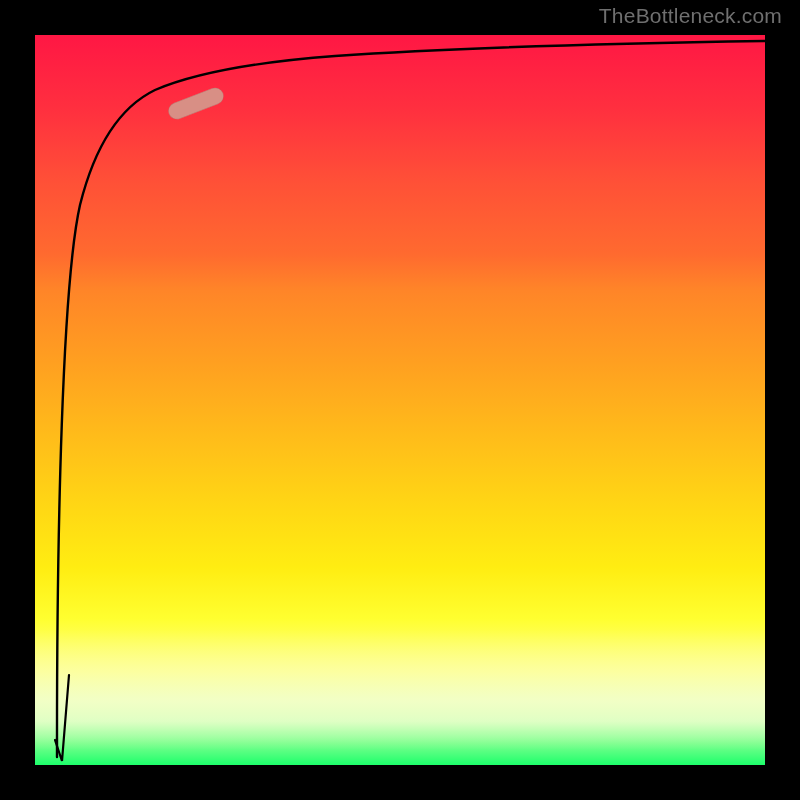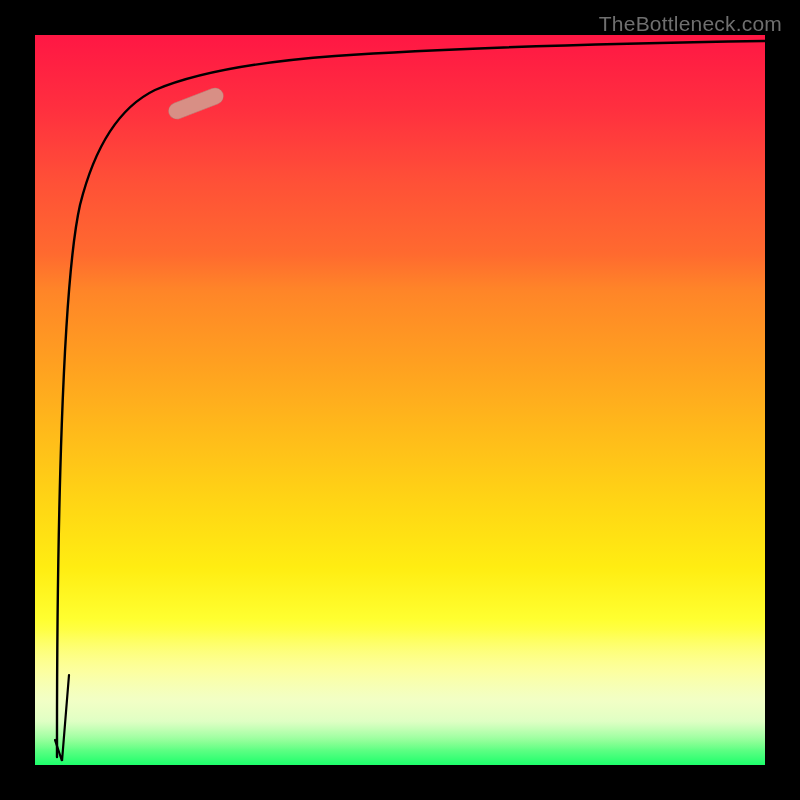--- a/index.html
+++ b/index.html
@@ -13,21 +13,20 @@
   }
   .watermark {
     position: absolute;
     top: 4px;
     right: 18px;
     color: #6f6f6f;
     font-size: 21px;
     font-weight: 400;
     letter-spacing: 0.2px;
     z-index: 10;
-    margin-top: 8px;
   }
   .plot-area {
     position: absolute;
     left: 35px;
     top: 35px;
     width: 730px;
     height: 730px;
   }
   
   .gradient-bg {

